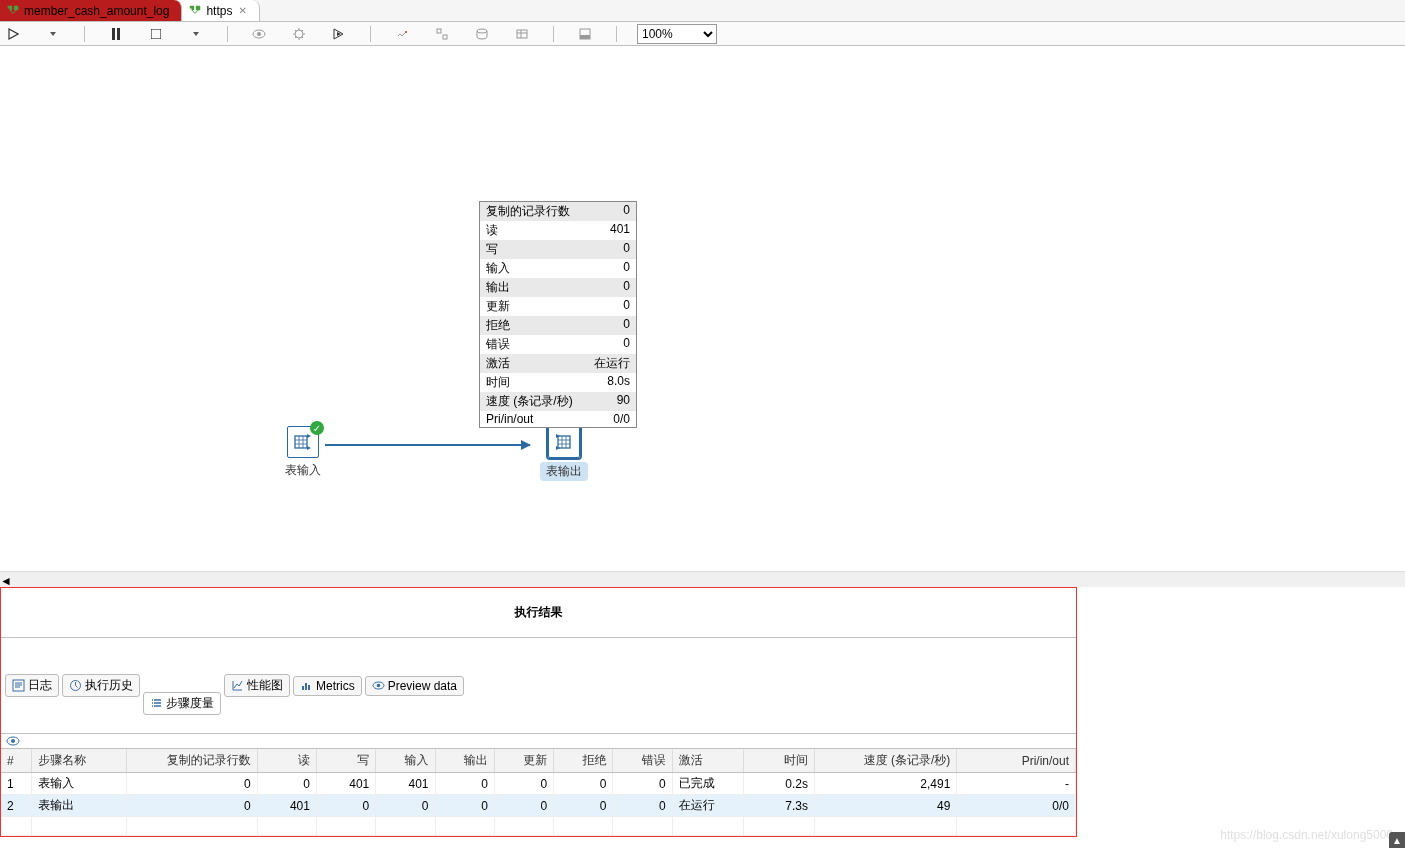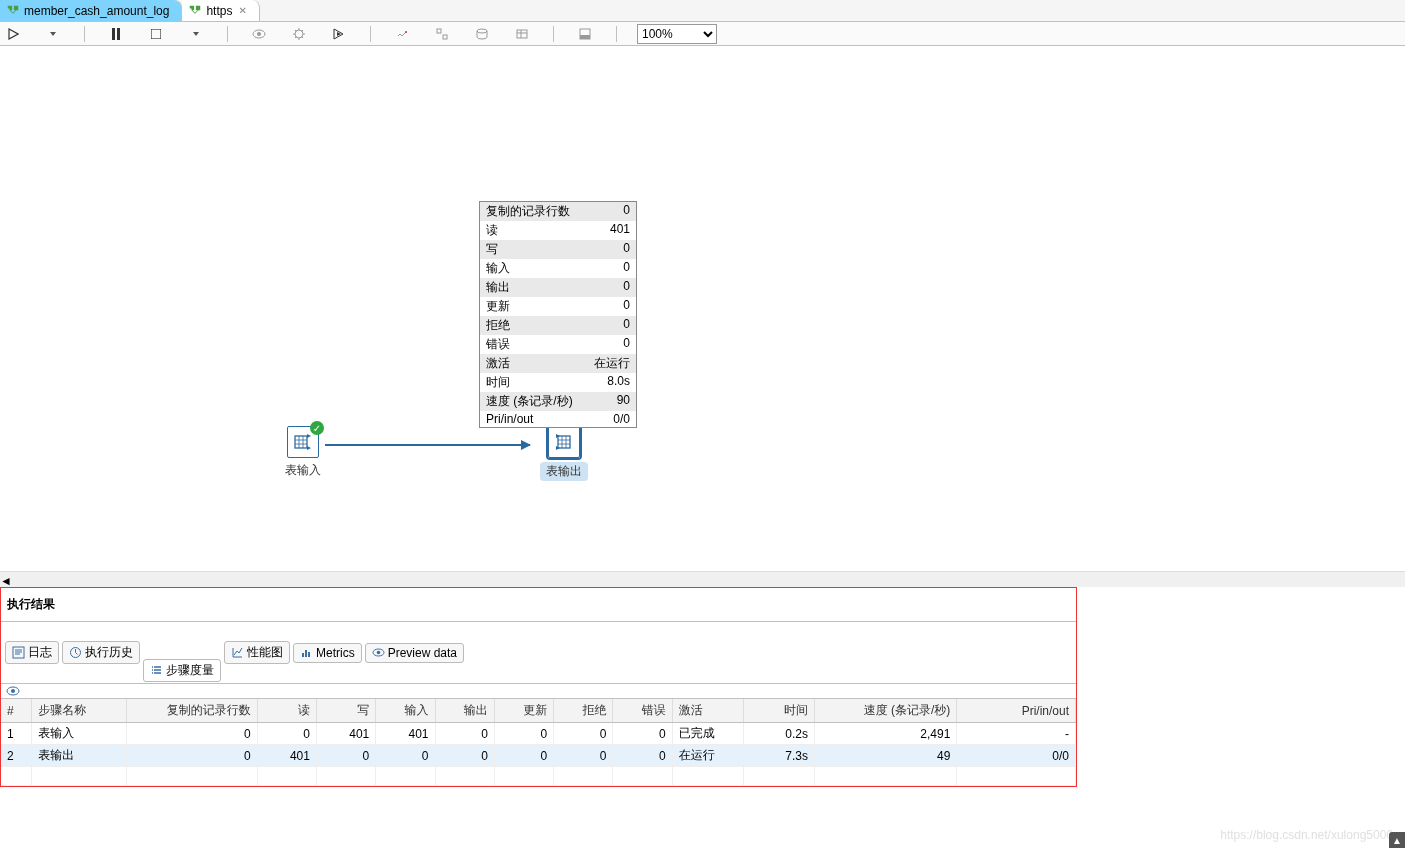--- a/index.html
+++ b/index.html
@@ -1,20 +1,20 @@
 <!DOCTYPE html>
 <html><head>
 <meta charset="utf-8">
 <style>
 * { box-sizing: border-box; margin: 0; padding: 0; font-family: "Microsoft YaHei", Arial, sans-serif; font-size: 12px; }
 body { width: 1405px; height: 848px; background: #fff; overflow: hidden; position: relative; }
 
 
 .tabs { height: 22px; background: #f5f5f5; border-bottom: 1px solid #c0c0c0; display: flex; }
-.tab { display: flex; align-items: center; gap: 4px; padding: 0 12px 0 6px; border-right: 1px solid #c0c0c0; background: #7dd3fc; border-top-right-radius: 8px; cursor: pointer; }
+.tab { display: flex; align-items: center; gap: 4px; padding: 0 12px 0 6px; border-right: 1px solid #c0c0c0; background: #b91c1c; border-top-right-radius: 8px; cursor: pointer; }
 .tab.active { background: #fff; }
 .tab-icon { width: 14px; height: 14px; display: inline-flex; }
 .tab-close { font-size: 10px; color: #888; margin-left: 2px; }
 
 
 .toolbar { height: 24px; border-bottom: 1px solid #c0c0c0; background: #fafafa; display: flex; align-items: center; gap: 18px; padding: 0 2px; }
 .tbtn { width: 22px; height: 20px; display: flex; align-items: center; justify-content: center; cursor: pointer; }
 .tsep { width: 1px; height: 16px; background: #c0c0c0; margin: 0 2px; }
 .zoom-select { height: 20px; width: 80px; font-size: 12px; border: 1px solid #999; background: #fff; }
 
@@ -35,22 +35,22 @@
 .metrics-row:nth-child(odd) { background: #e9e9e9; }
 .metrics-row span:first-child { flex: 1; }
 .metrics-row span:last-child { text-align: right; }
 
 
 .hscroll { height: 16px; background: #f0f0f0; border-top: 1px solid #ddd; position: relative; }
 .hscroll .handle { position: absolute; left: 0; top: 2px; width: 12px; height: 10px; }
 
 
 .results { border: 1px solid #e33; margin: 0 0 0 0; }
-.results-title { font-weight: bold; padding: 8px 6px; }
-.result-tabs { display: flex; border-top: 1px solid #c0c0c0; border-bottom: 1px solid #c0c0c0; align-items: center; padding: 1px 4px; gap: 3px; }
+.results-title { font-weight: bold; padding: 16px 6px; text-align: center; }
+.result-tabs { display: flex; border-top: 1px solid #c0c0c0; border-bottom: 1px solid #c0c0c0; align-items: center; padding: 18px 4px; gap: 3px; }
 .rtab { display: flex; align-items: center; gap: 3px; padding: 2px 6px; border: 1px solid #bbb; border-radius: 3px; background: #f7f7f7; cursor: pointer; }
 .rtab.active { background: #fff; margin-top: 36px; }
 .rtab-icon { width: 13px; height: 13px; display: inline-flex; color: #3a6ea5; }
 .eye-row { padding: 2px 5px; border-bottom: 1px solid #c0c0c0; }
 
 
 .table { width: 100%; border-collapse: collapse; }
 .table th { background: #f3f3f3; font-weight: normal; text-align: left; padding: 3px 6px; border-right: 1px solid #ddd; border-bottom: 1px solid #c0c0c0; color: #333; }
 .table th.r { text-align: right; }
 .table td { padding: 2px 6px; border-right: 1px solid #eee; border-bottom: 1px solid #eee; }

